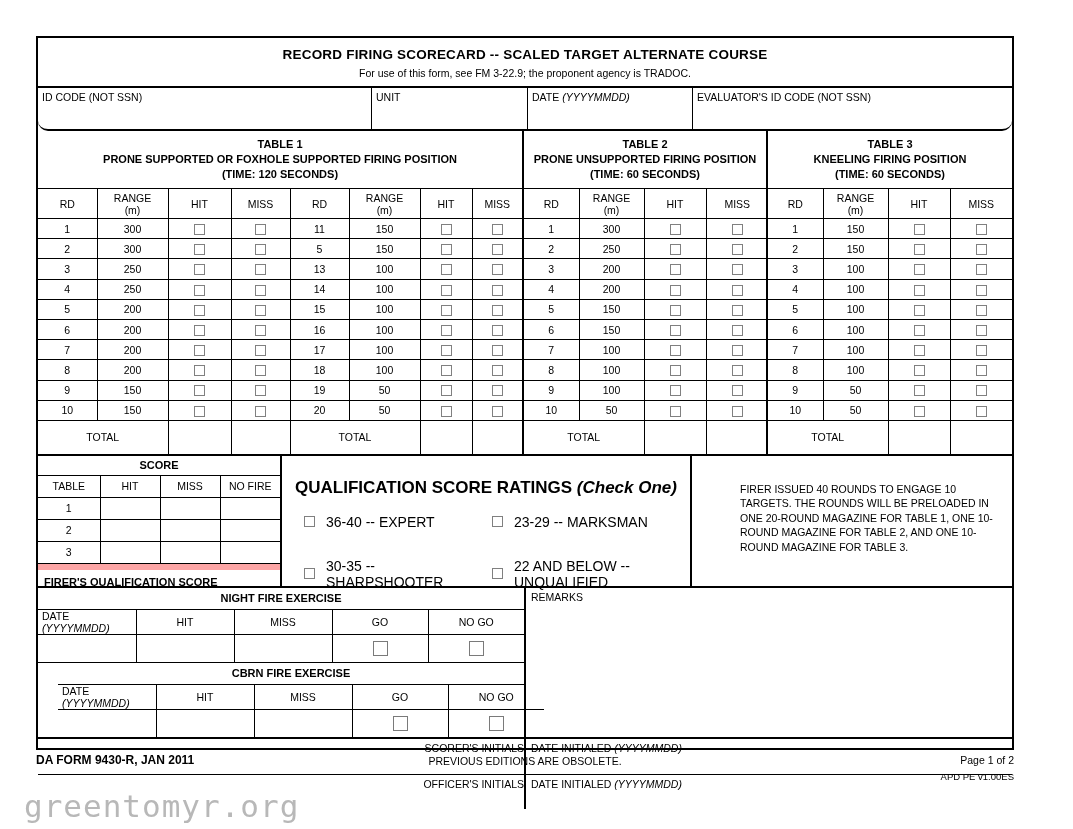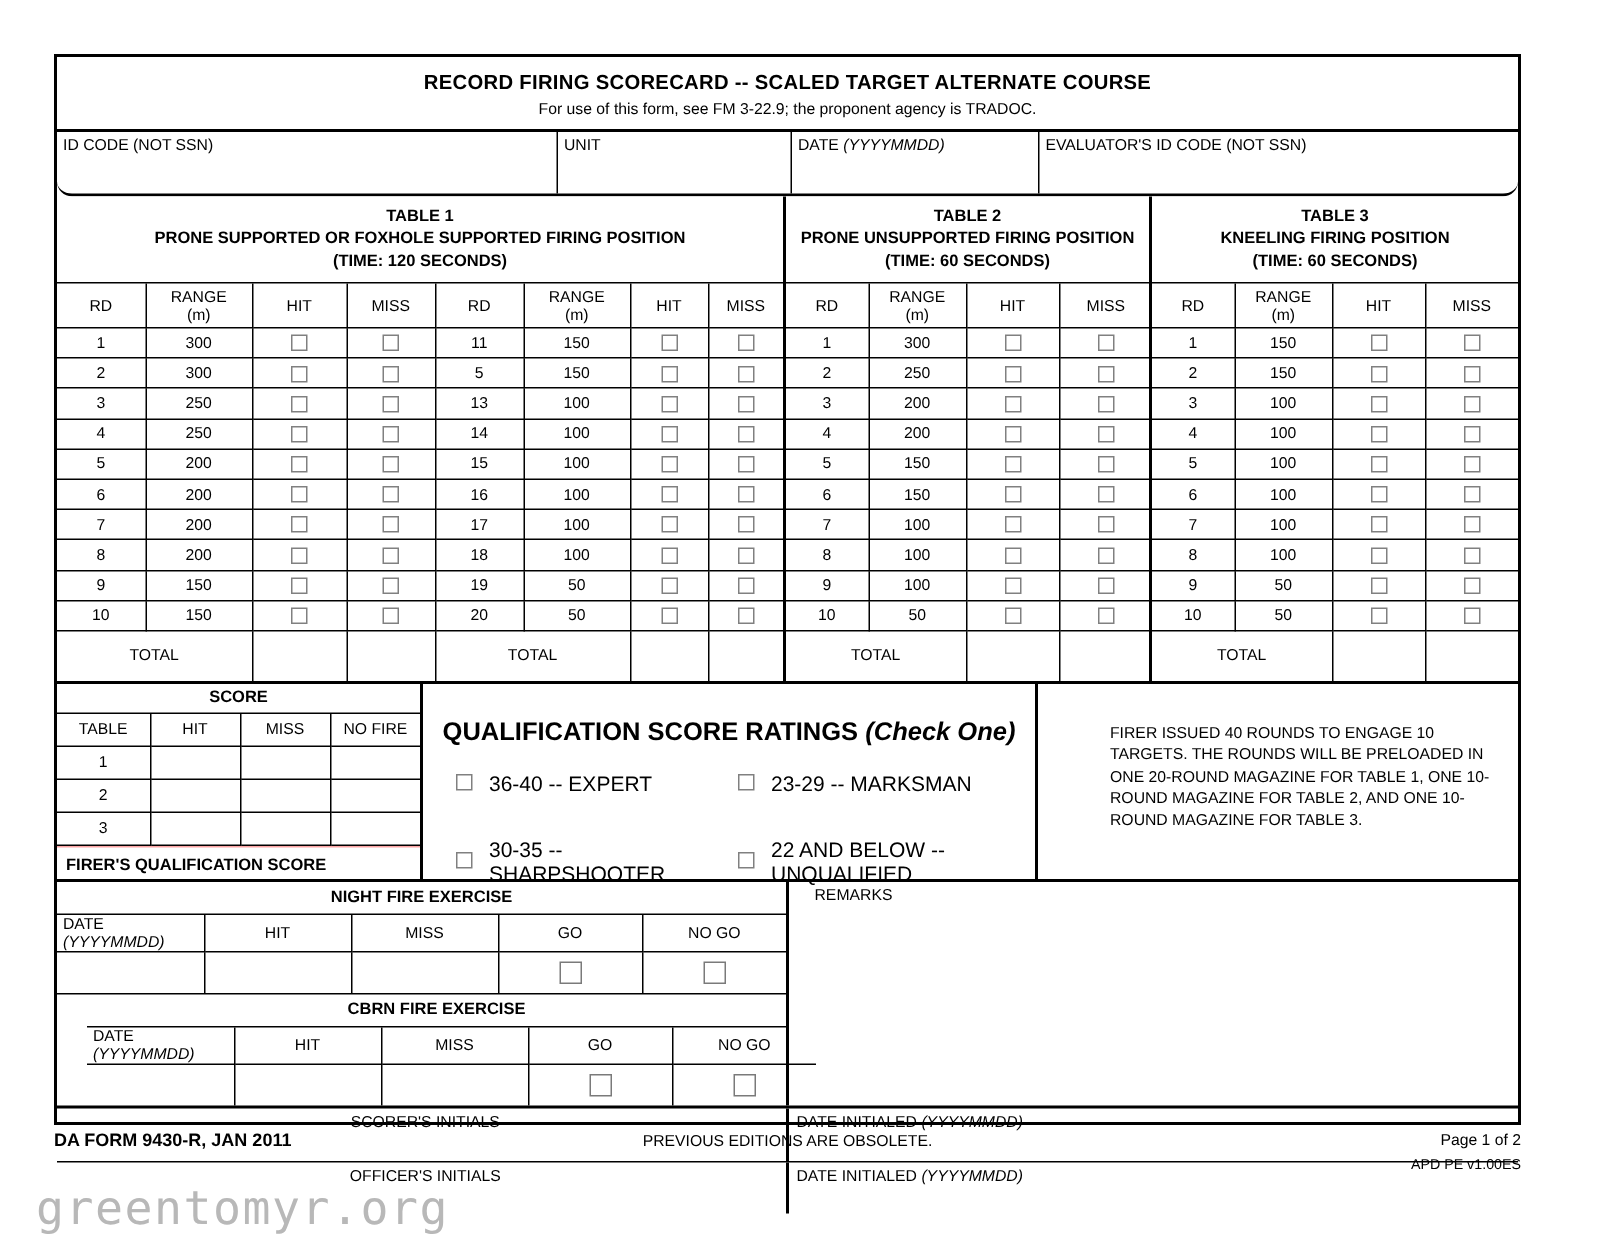--- a/index.html
+++ b/index.html
@@ -164,21 +164,21 @@
     font-size: 11px;
     height: 19px;
     line-height: 19px;
     border-bottom: 1px solid #000;
   }
   .score-tbl td { height: 21px; font-size: 10.5px; }
   .score-tbl td.edge-l { border-left: none; }
   .score-tbl td.edge-r { border-right: none; }
   .score-tbl tr.first td { border-top: none; }
   .fqs {
-    border-top: 1px solid #fca5a5;
+    border-top: 6px solid #fca5a5;
     font-weight: bold;
     font-size: 11px;
     padding: 6px 0 0 6px;
     height: 24px;
     box-sizing: border-box;
     text-align: left;
   }
   .qual-title {
     text-align: center;
     font-weight: bold;
@@ -212,21 +212,20 @@
     border-bottom: 2px solid #000;
   }
   .exer-left {
     width: 488px;
     border-right: 2px solid #000;
     box-sizing: border-box;
   }
   .exer-right {
     width: 486px;
     box-sizing: border-box;
-    padding-left: 12px;
   }
   .exer-title {
     text-align: center;
     font-weight: bold;
     font-size: 11px;
     height: 21px;
     line-height: 21px;
     border-bottom: 1px solid #000;
   }
   .exer-tbl td { height: 24px; font-size: 10.5px; }
@@ -248,21 +247,21 @@
     height: 35px;
     border-bottom: 1px solid #000;
   }
   .init-row.last { border-bottom: none; height: 34px; }
   .init-left {
     width: 488px;
     border-right: 2px solid #000;
     box-sizing: border-box;
     font-size: 10.5px;
     padding: 3px 0 0 5px;
-    text-align: center;
+    text-align: right;
   }
   .init-right {
     width: 486px;
     box-sizing: border-box;
     font-size: 10.5px;
     padding: 3px 0 0 5px;
     text-align: left;
   }
 
   

